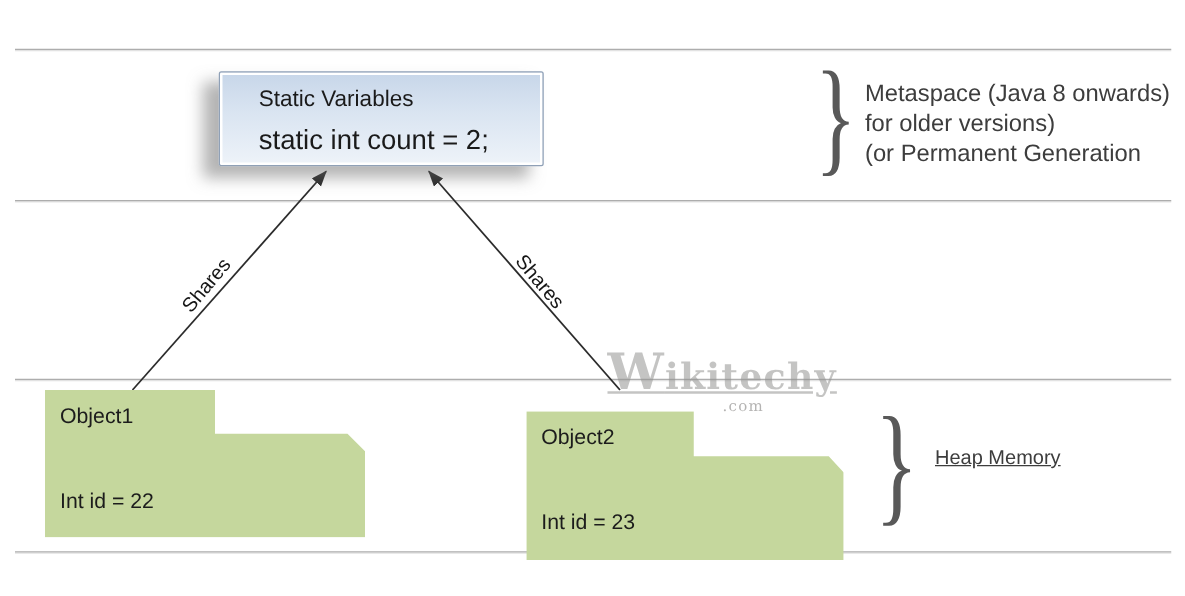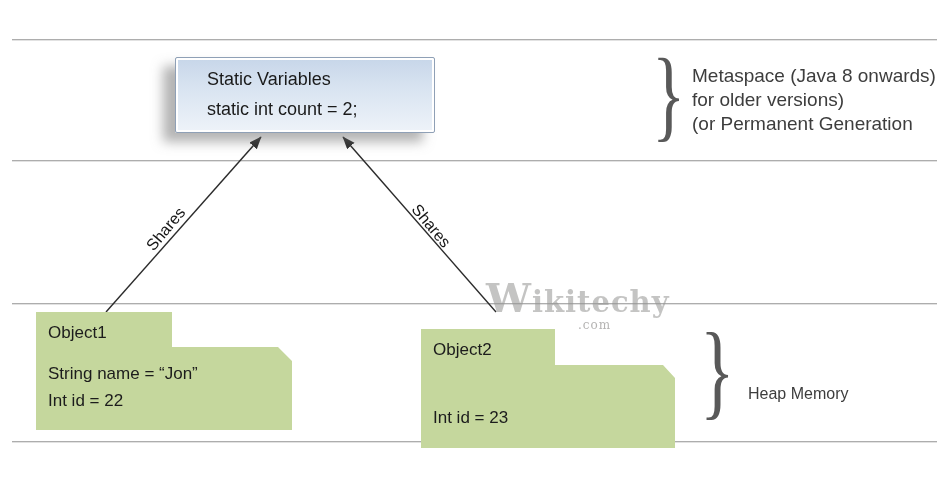--- a/index.html
+++ b/index.html
@@ -27,35 +27,35 @@
   #shares-right { left:431px; top:226px; transform:translate(-50%,-50%) rotate(50deg); }
 
   
   .static-box {
     position:absolute; left:175px; top:57px; width:258px; height:74px;
     background:linear-gradient(180deg,#c7d6e9 0%, #d9e4f1 42%, #eef3f9 100%);
     border:1px solid #8fa0b6; border-radius:2px;
     box-shadow: inset 0 0 0 2px #ffffff, -12px 9px 12px rgba(105,105,105,0.5);
   }
   .static-box .line1 { position:absolute; left:14px; top:11px; font-size:18px; color:#1a1a1a;margin-left:17px; }
-  .static-box .line2 { position:absolute; left:31px; top:41px; font-size:18px; color:#1a1a1a; }
+  .static-box .line2 { position:absolute; left:31px; top:41px; font-size:22px; color:#1a1a1a; }
 
   
   .brace {
     position:absolute; color:#595959; font-family:"Liberation Serif", serif;
     transform-origin:left center; user-select:none;
   }
   #metaspace-brace { left:652px; top:42px;  font-size:102px; line-height:104px; transform:scaleX(0.68); }
   #heap-brace      { left:700px; top:316px; font-size:106px; line-height:110px; transform:scaleX(0.68); }
 
   
   .metaspace-text {
     position:absolute; left:692px; top:64px; font-size:19px; line-height:24px; color:#3d3d3d;
   }
-  .heap-text { position:absolute; left:748px; top:385px; font-size:16px; color:#3d3d3d; }
+  .heap-text { position:absolute; left:748px; top:358px; font-size:16px; color:#3d3d3d;text-decoration:underline; }
 
   
   .obj {
     position:absolute; top:312px; background:#c5d79d; color:#1c1c1c; font-size:17px;
   }
   #object1 {
     left:36px; width:256px; height:118px;
     clip-path:polygon(0 0,136px 0,136px 35px,242px 35px,256px 49px,256px 118px,0 118px);
     padding-left:19px;
   }
@@ -65,21 +65,21 @@
     margin-top:17px;
   }
   .obj .obj-name { position:absolute; left:12px; top:11px; }
   .obj .obj-f1   { position:absolute; left:12px; top:52px; }
   .obj .obj-f2   { position:absolute; left:12px; top:79px; }
 
   
   .watermark {
     position:absolute; left:486px; top:281px;
     font-family:"DejaVu Serif", serif; font-weight:bold; font-size:29px; line-height:34px;
-    color:rgba(148,147,146,0.55); letter-spacing:1px;
+    color:rgba(148,147,146,0.55); letter-spacing:1px;text-decoration:underline;
   }
   .watermark::first-letter { font-size:40px; }
   .watermark-com {
     position:absolute; left:578px; top:318px; font-family:"DejaVu Serif", serif;
     font-size:12px; color:rgba(148,147,146,0.7); letter-spacing:1px;
   }
 </style>
 </head>
 <body>
 
@@ -113,21 +113,20 @@
 
   <div class="brace" id="metaspace-brace">}</div>
   <div class="metaspace-text">
     <div>Metaspace (Java 8 onwards)</div>
     <div>for older versions)</div>
     <div>(or Permanent Generation</div>
   </div>
 
   <div class="obj" id="object1">
     <div class="obj-name">Object1</div>
-    <div class="obj-f1">String name = “Jon”</div>
     <div class="obj-f2">Int id = 22</div>
   </div>
 
   <div class="obj" id="object2">
     <div class="obj-name">Object2</div>
     <div class="obj-f2">Int id = 23</div>
   </div>
 
   <div class="brace" id="heap-brace">}</div>
   <div class="heap-text">Heap Memory</div>

